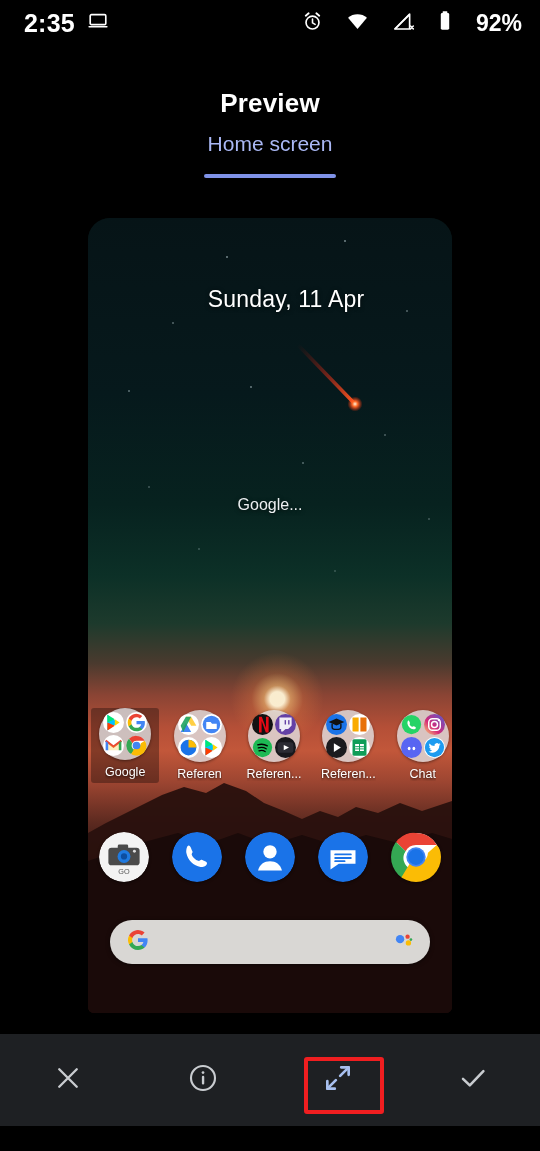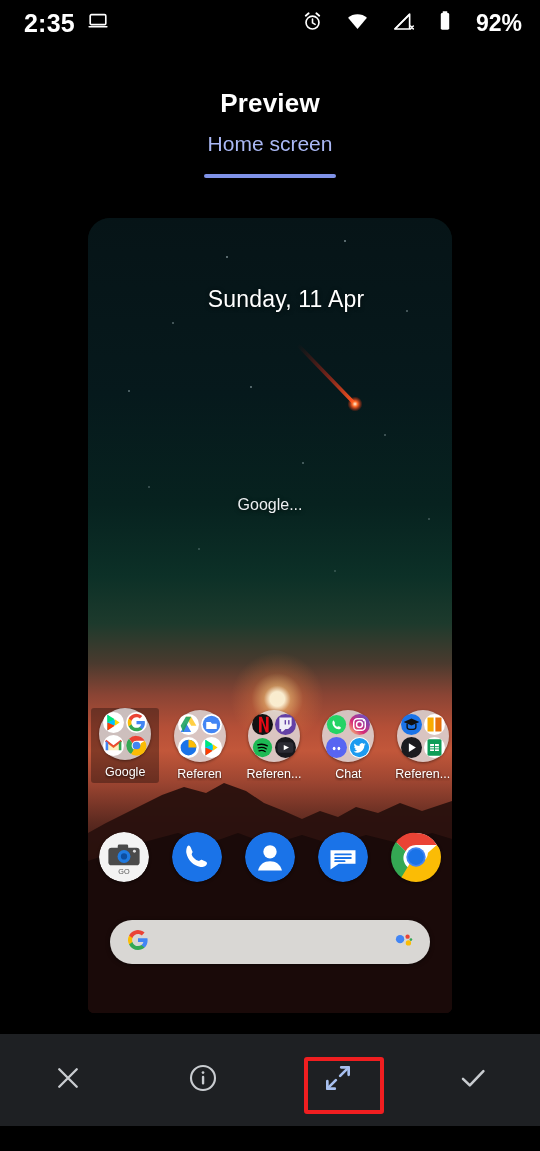--- a/index.html
+++ b/index.html
@@ -352,20 +352,54 @@
               </svg>
           </div>
         </div>
         <div class="folder-label">Referen...</div>
       </div>
 
       <div class="folder-cell">
         <div class="folder-circle">
           <div class="mini">
             <svg viewBox="0 0 24 24" width="100%" height="100%">
+                <rect width="24" height="24" fill="#1a73e8"></rect>
+                <path d="M3 9l9-4 9 4-9 4z" fill="#111"></path>
+                <path d="M7 11v4c0 1.6 2.2 2.6 5 2.6s5-1 5-2.6v-4" fill="none" stroke="#111" stroke-width="1.6"></path>
+              </svg>
+          </div>
+          <div class="mini">
+            <svg viewBox="0 0 24 24" width="100%" height="100%">
+                <rect width="24" height="24" fill="#fff"></rect>
+                <path d="M4 4h7v16H4z" fill="#f9ab00"></path>
+                <path d="M13 4h7v16h-7z" fill="#e8710a"></path>
+              </svg>
+          </div>
+          <div class="mini">
+            <svg viewBox="0 0 24 24" width="100%" height="100%">
+                <rect width="24" height="24" fill="#1b1b1f"></rect>
+                <path d="M9 7l8 5-8 5z" fill="#fff"></path>
+              </svg>
+          </div>
+          <div class="mini">
+            <svg viewBox="0 0 24 24" width="100%" height="100%">
+                <rect width="24" height="24" fill="#fff"></rect>
+                <rect x="4" y="2.5" width="16" height="19" rx="1.6" fill="#0f9d58"></rect>
+                <rect x="7" y="8" width="10" height="8" fill="#fff"></rect>
+                <path d="M7 11h10M7 13.6h10M12 8v8" stroke="#0f9d58" stroke-width="1.1"></path>
+              </svg>
+          </div>
+        </div>
+        <div class="folder-label">Referen...</div>
+      </div>
+
+      <div class="folder-cell">
+        <div class="folder-circle">
+          <div class="mini">
+            <svg viewBox="0 0 24 24" width="100%" height="100%">
                 <circle cx="12" cy="12" r="11" fill="#25d366"></circle>
                 <path d="M8.5 7.5c1 0 1.2 2 1.7 2.6.4.5-.6 1.2-.3 1.8.6 1.3 1.8 2.3 3 2.7.6.2 1.1-.9 1.7-.5.7.4 2.4.8 2.4 1.6 0 1.3-1.8 2-3 1.8-3.2-.5-6-3.3-6.6-6.5-.2-1.2.2-3.5 1.1-3.5z" fill="#fff"></path>
               </svg>
           </div>
           <div class="mini">
             <svg viewBox="0 0 24 24" width="100%" height="100%">
                 <defs>
                   <linearGradient id="ig" x1="0" y1="1" x2="1" y2="0">
                     <stop offset="0" stop-color="#feda75"></stop>
                     <stop offset=".4" stop-color="#d62976"></stop>
@@ -391,54 +425,20 @@
           <div class="mini">
             <svg viewBox="0 0 24 24" width="100%" height="100%">
                 <rect width="24" height="24" fill="#fff"></rect>
                 <circle cx="12" cy="12" r="11" fill="#1d9bf0"></circle>
                 <path d="M19 8.3c-.5.2-1 .4-1.6.5.6-.3 1-.9 1.2-1.6-.5.3-1.1.6-1.8.7a2.8 2.8 0 0 0-4.8 2.5A8 8 0 0 1 6.2 7.4a2.8 2.8 0 0 0 .9 3.7c-.5 0-.9-.1-1.3-.3a2.8 2.8 0 0 0 2.2 2.7c-.4.1-.9.1-1.3 0a2.8 2.8 0 0 0 2.6 2 5.6 5.6 0 0 1-4.1 1.1 8 8 0 0 0 12.3-6.8c.6-.4 1.1-1 1.5-1.5z" fill="#fff"></path>
               </svg>
           </div>
         </div>
         <div class="folder-label">Chat</div>
       </div>
-
-      <div class="folder-cell">
-        <div class="folder-circle">
-          <div class="mini">
-            <svg viewBox="0 0 24 24" width="100%" height="100%">
-                <rect width="24" height="24" fill="#1a73e8"></rect>
-                <path d="M3 9l9-4 9 4-9 4z" fill="#111"></path>
-                <path d="M7 11v4c0 1.6 2.2 2.6 5 2.6s5-1 5-2.6v-4" fill="none" stroke="#111" stroke-width="1.6"></path>
-              </svg>
-          </div>
-          <div class="mini">
-            <svg viewBox="0 0 24 24" width="100%" height="100%">
-                <rect width="24" height="24" fill="#fff"></rect>
-                <path d="M4 4h7v16H4z" fill="#f9ab00"></path>
-                <path d="M13 4h7v16h-7z" fill="#e8710a"></path>
-              </svg>
-          </div>
-          <div class="mini">
-            <svg viewBox="0 0 24 24" width="100%" height="100%">
-                <rect width="24" height="24" fill="#1b1b1f"></rect>
-                <path d="M9 7l8 5-8 5z" fill="#fff"></path>
-              </svg>
-          </div>
-          <div class="mini">
-            <svg viewBox="0 0 24 24" width="100%" height="100%">
-                <rect width="24" height="24" fill="#fff"></rect>
-                <rect x="4" y="2.5" width="16" height="19" rx="1.6" fill="#0f9d58"></rect>
-                <rect x="7" y="8" width="10" height="8" fill="#fff"></rect>
-                <path d="M7 11h10M7 13.6h10M12 8v8" stroke="#0f9d58" stroke-width="1.1"></path>
-              </svg>
-          </div>
-        </div>
-        <div class="folder-label">Referen...</div>
-      </div>
     </div>
 
     <div class="dock">
       <div class="dock-icon">
         <svg viewBox="0 0 48 48" width="100%" height="100%">
             <circle cx="24" cy="24" r="24" fill="#f3f3f3"></circle>
             <rect x="9" y="15" width="30" height="17" rx="3" fill="#4a4a4a"></rect>
             <rect x="18" y="12" width="10" height="4" rx="1.4" fill="#4a4a4a"></rect>
             <circle cx="24" cy="23.5" r="6.2" fill="#1f7ae0"></circle>
             <circle cx="24" cy="23.5" r="3" fill="#0d4ea0"></circle>

